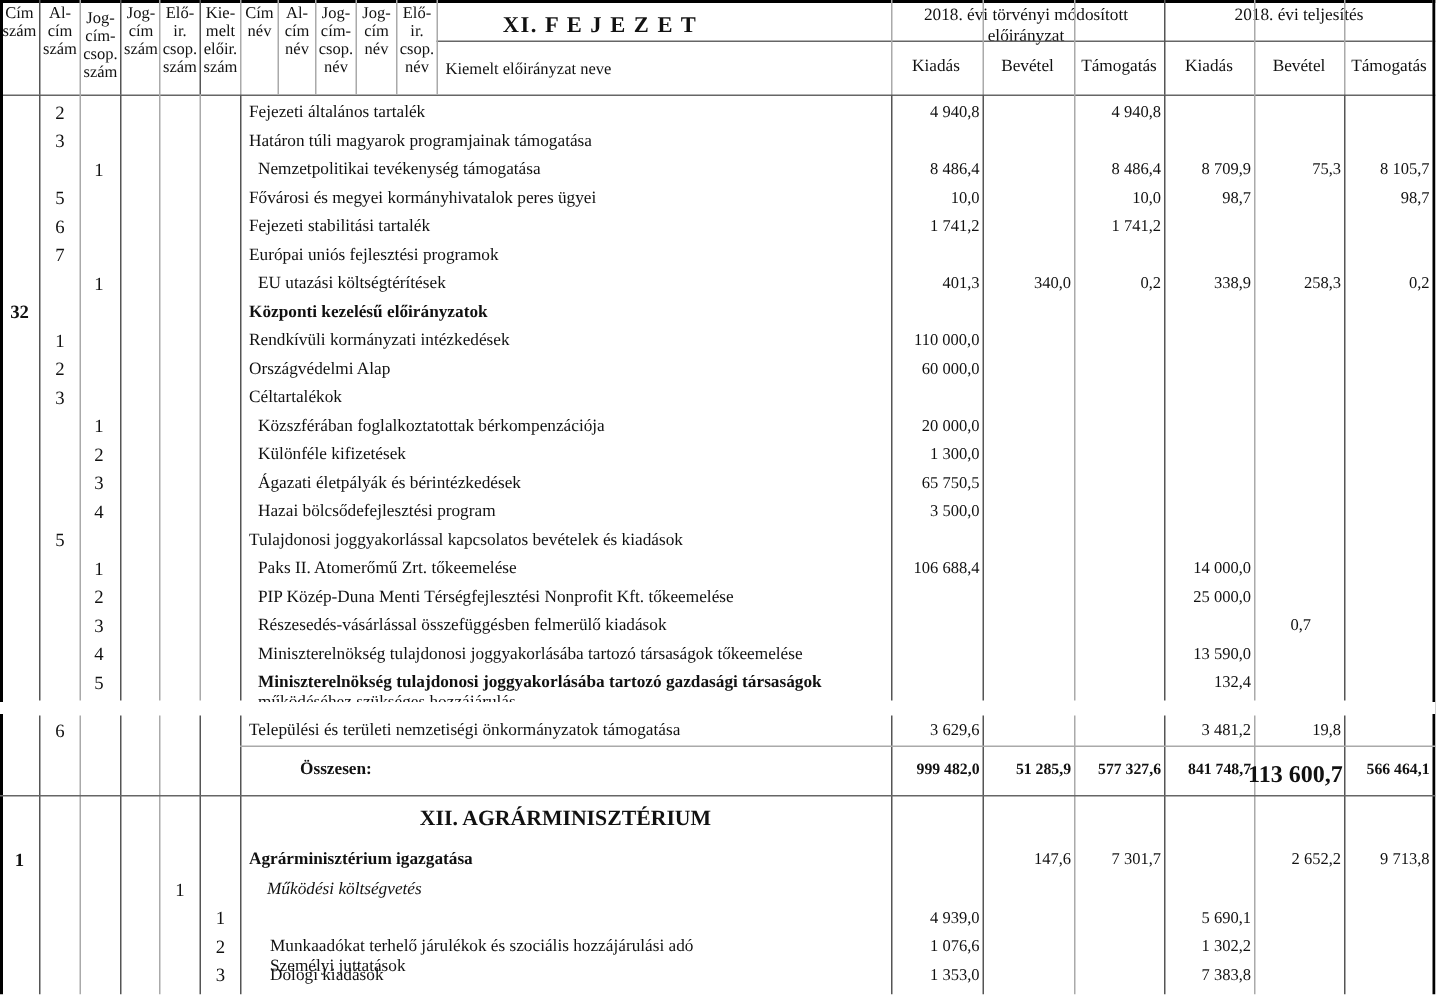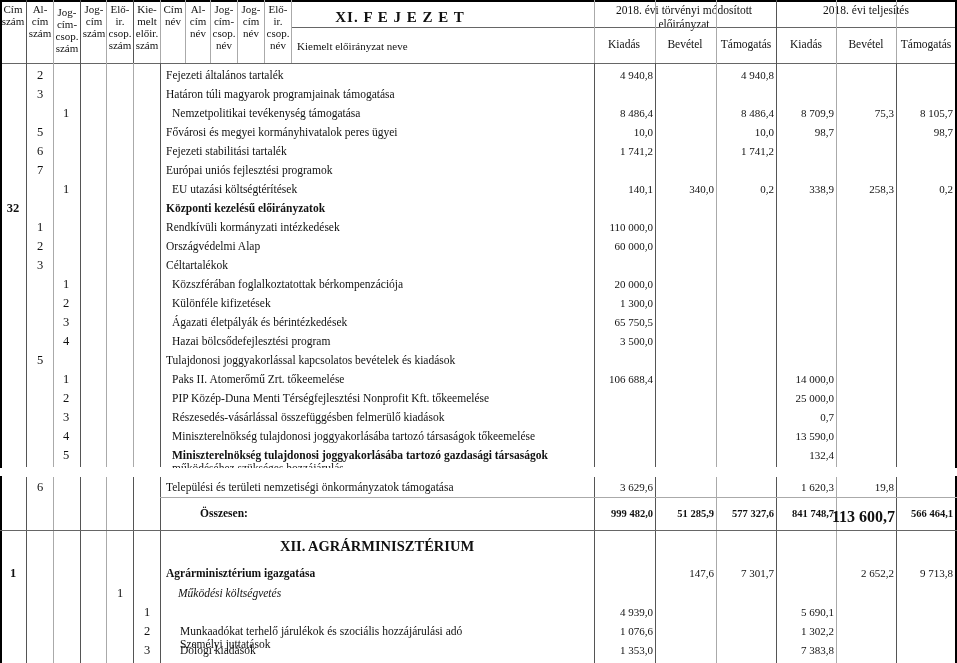--- a/index.html
+++ b/index.html
@@ -122,21 +122,21 @@
 <div class="num" style="left:776px;width:58px;top:126px;">98,7</div>
 <div class="num" style="left:895px;width:58px;top:126px;">98,7</div>
 <div class="code" style="left:29px;top:144px;">6</div>
 <div class="name" style="left:166px;top:145px;">Fejezeti stabilitási tartalék</div>
 <div class="num" style="left:595px;width:58px;top:145px;">1 741,2</div>
 <div class="num" style="left:716px;width:58px;top:145px;">1 741,2</div>
 <div class="code" style="left:29px;top:163px;">7</div>
 <div class="name" style="left:166px;top:164px;">Európai uniós fejlesztési programok</div>
 <div class="code" style="left:55px;top:182px;">1</div>
 <div class="name" style="left:172px;top:183px;">EU utazási költségtérítések</div>
-<div class="num" style="left:595px;width:58px;top:183px;">140,1</div>
+<div class="num" style="left:595px;width:58px;top:183px;">401,3</div>
 <div class="num" style="left:656px;width:58px;top:183px;">340,0</div>
 <div class="num" style="left:716px;width:58px;top:183px;">0,2</div>
 <div class="num" style="left:776px;width:58px;top:183px;">338,9</div>
 <div class="num" style="left:836px;width:58px;top:183px;">258,3</div>
 <div class="num" style="left:895px;width:58px;top:183px;">0,2</div>
 <div class="code bold" style="left:2px;top:201px;">32</div>
 <div class="name bold" style="left:166px;top:202px;">Központi kezelésű előirányzatok</div>
 <div class="code" style="left:29px;top:220px;">1</div>
 <div class="name" style="left:166px;top:221px;">Rendkívüli kormányzati intézkedések</div>
 <div class="num" style="left:595px;width:58px;top:221px;">110 000,0</div>
@@ -161,32 +161,32 @@
 <div class="name" style="left:166px;top:354px;">Tulajdonosi joggyakorlással kapcsolatos bevételek és kiadások</div>
 <div class="code" style="left:55px;top:372px;">1</div>
 <div class="name" style="left:172px;top:373px;">Paks II. Atomerőmű Zrt. tőkeemelése</div>
 <div class="num" style="left:595px;width:58px;top:373px;">106 688,4</div>
 <div class="num" style="left:776px;width:58px;top:373px;">14 000,0</div>
 <div class="code" style="left:55px;top:391px;">2</div>
 <div class="name" style="left:172px;top:392px;">PIP Közép-Duna Menti Térségfejlesztési Nonprofit Kft. tőkeemelése</div>
 <div class="num" style="left:776px;width:58px;top:392px;">25 000,0</div>
 <div class="code" style="left:55px;top:410px;">3</div>
 <div class="name" style="left:172px;top:411px;">Részesedés-vásárlással összefüggésben felmerülő kiadások</div>
-<div class="num" style="left:776px;width:58px;top:411px;">0,7</div>
+<div class="num" style="left:776px;width:58px;top:411px;padding-left:40px;">0,7</div>
 <div class="code" style="left:55px;top:429px;">4</div>
 <div class="name" style="left:172px;top:430px;">Miniszterelnökség tulajdonosi joggyakorlásába tartozó társaságok tőkeemelése</div>
 <div class="num" style="left:776px;width:58px;top:430px;">13 590,0</div>
 <div class="code" style="left:55px;top:448px;">5</div>
 <div class="name" style="left:172px;top:449px;font-weight:bold;">Miniszterelnökség tulajdonosi joggyakorlásába tartozó gazdasági társaságok</div>
 <div class="name" style="left:172px;top:462px;">működéséhez szükséges hozzájárulás</div>
 <div class="num" style="left:776px;width:58px;top:449px;">132,4</div>
 <div class="code" style="left:29px;top:480px;">6</div>
 <div class="name" style="left:166px;top:481px;">Települési és területi nemzetiségi önkormányzatok támogatása</div>
 <div class="num" style="left:595px;width:58px;top:481px;">3 629,6</div>
-<div class="num" style="left:776px;width:58px;top:481px;">1 620,3</div>
+<div class="num" style="left:776px;width:58px;top:481px;">3 481,2</div>
 <div class="num" style="left:836px;width:58px;top:481px;">19,8</div>
 <div class="name bold" style="left:200px;top:507px;">Összesen:</div>
 <div class="num bold" style="left:591px;width:62px;top:508px;font-size:10.5px;">999 482,0</div>
 <div class="num bold" style="left:652px;width:62px;top:508px;font-size:10.5px;">51 285,9</div>
 <div class="num bold" style="left:712px;width:62px;top:508px;font-size:10.5px;">577 327,6</div>
 <div class="num bold" style="left:772px;width:62px;top:508px;font-size:10.5px;">841 748,7</div>
 <div class="num bold" style="left:832px;width:62px;top:508px;font-size:16px;">113 600,7</div>
 <div class="num bold" style="left:891px;width:62px;top:508px;font-size:10.5px;">566 464,1</div>
 <div class="title" style="left:160px;width:434px;top:538px;font-size:14.5px;letter-spacing:0;">XII. AGRÁRMINISZTÉRIUM</div>
 <div class="code bold" style="left:2px;top:566px;">1</div>

